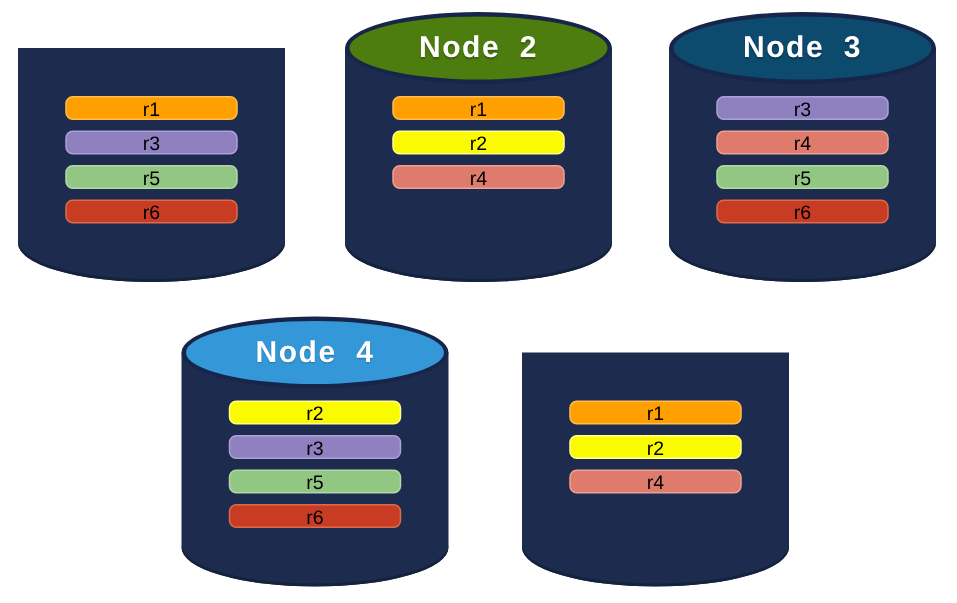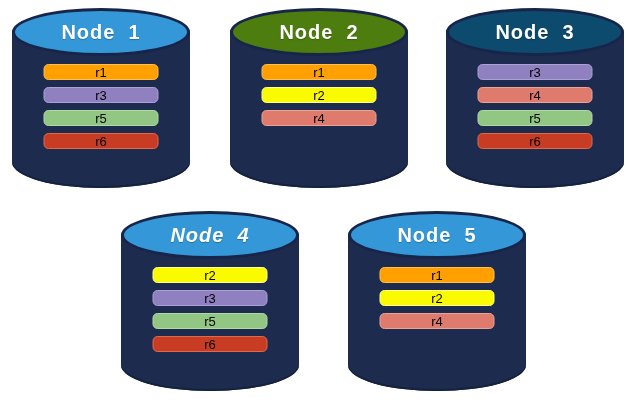--- a/index.html
+++ b/index.html
@@ -77,23 +77,20 @@
     font-weight: normal;
     line-height: 1;
   }
 </style>
 </head>
 <body>
 
 <div class="canvas" style="background: rgb(255, 255, 255);">
     <div class="cylinder" style="left: 12px; top: 8px;">
     <div class="cyl-body" style="background: rgb(29, 44, 78);"></div>
-    <div class="cyl-top" style="background: rgb(52, 152, 216); border-color: rgb(23, 37, 74);">
-      <span class="cyl-title" style="color: rgb(255, 255, 255);">Node  1</span>
-    </div>
     <div class="bars">
         <div class="bar" style="background: rgb(255, 159, 0); border-color: rgb(255, 190, 77);">
           <span style="color: rgb(0, 0, 0);">r1</span>
         </div>
         <div class="bar" style="background: rgb(143, 128, 192); border-color: rgb(172, 160, 214);">
           <span style="color: rgb(0, 0, 0);">r3</span>
         </div>
         <div class="bar" style="background: rgb(146, 199, 131); border-color: rgb(178, 216, 166);">
           <span style="color: rgb(0, 0, 0);">r5</span>
         </div>
@@ -135,42 +132,39 @@
           <span style="color: rgb(0, 0, 0);">r5</span>
         </div>
         <div class="bar" style="background: rgb(200, 60, 36); border-color: rgb(222, 106, 76);">
           <span style="color: rgb(0, 0, 0);">r6</span>
         </div>
       </div>
   </div>
     <div class="cylinder" style="left: 121px; top: 211px;">
     <div class="cyl-body" style="background: rgb(29, 44, 78);"></div>
     <div class="cyl-top" style="background: rgb(52, 152, 216); border-color: rgb(23, 37, 74);">
-      <span class="cyl-title" style="color: rgb(255, 255, 255); font-style: italic;">Node  4</span>
+      <span class="cyl-title" style="color: rgb(255, 255, 255);">Node  4</span>
     </div>
     <div class="bars">
         <div class="bar" style="background: rgb(251, 251, 0); border-color: rgb(255, 255, 148);">
           <span style="color: rgb(0, 0, 0);">r2</span>
         </div>
         <div class="bar" style="background: rgb(143, 128, 192); border-color: rgb(172, 160, 214);">
           <span style="color: rgb(0, 0, 0);">r3</span>
         </div>
         <div class="bar" style="background: rgb(146, 199, 131); border-color: rgb(178, 216, 166);">
           <span style="color: rgb(0, 0, 0);">r5</span>
         </div>
         <div class="bar" style="background: rgb(200, 60, 36); border-color: rgb(222, 106, 76);">
           <span style="color: rgb(0, 0, 0);">r6</span>
         </div>
       </div>
   </div>
     <div class="cylinder" style="left: 348px; top: 211px;">
     <div class="cyl-body" style="background: rgb(29, 44, 78);"></div>
-    <div class="cyl-top" style="background: rgb(52, 152, 216); border-color: rgb(23, 37, 74);">
-      <span class="cyl-title" style="color: rgb(255, 255, 255);">Node  5</span>
-    </div>
     <div class="bars">
         <div class="bar" style="background: rgb(255, 159, 0); border-color: rgb(255, 190, 77);">
           <span style="color: rgb(0, 0, 0);">r1</span>
         </div>
         <div class="bar" style="background: rgb(251, 251, 0); border-color: rgb(255, 255, 148);">
           <span style="color: rgb(0, 0, 0);">r2</span>
         </div>
         <div class="bar" style="background: rgb(222, 123, 108); border-color: rgb(236, 162, 149);">
           <span style="color: rgb(0, 0, 0);">r4</span>
         </div>

